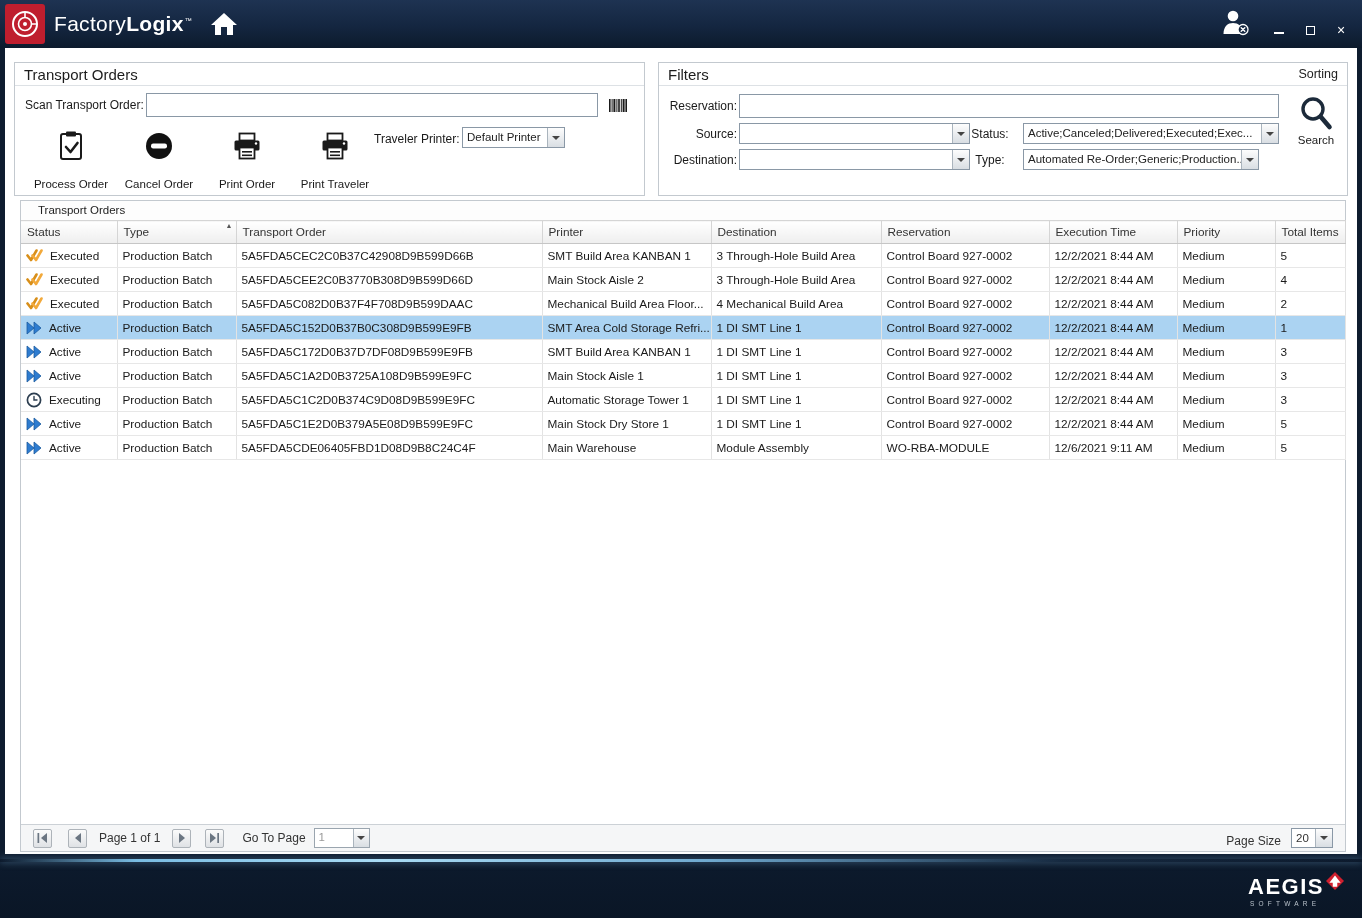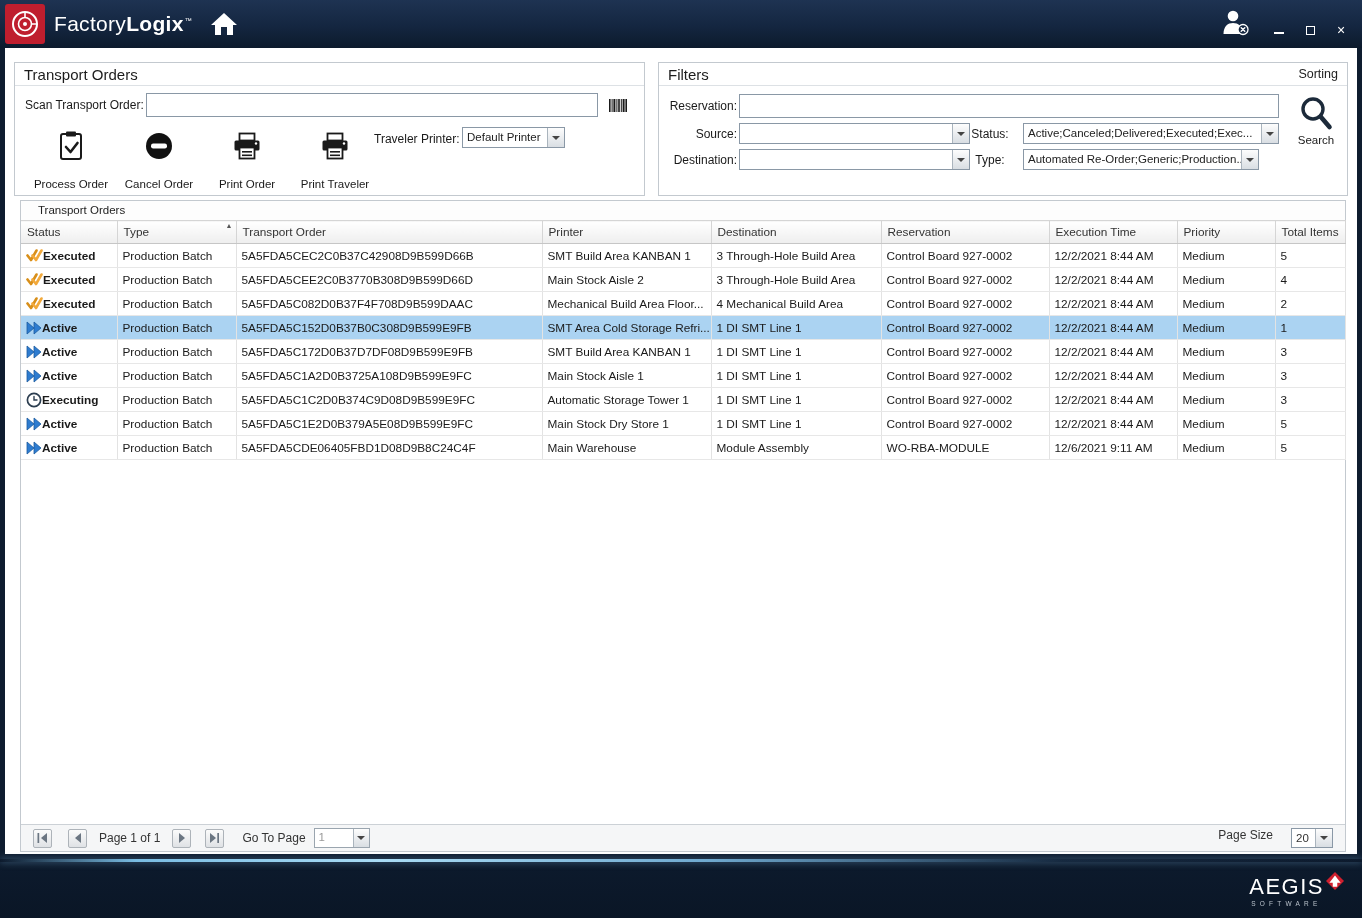--- a/index.html
+++ b/index.html
@@ -75,50 +75,50 @@
     display:flex;flex-direction:column;background:#fff}
   .grid-caption{height:19px;font-size:11.5px;color:#222;padding:3px 0 0 17px;background:#fdfdfd}
   table.grid{table-layout:fixed;width:1324px;border-collapse:collapse;font-size:11.8px}
   table.grid th{background:linear-gradient(#ffffff,#eeeeee);border-right:1px solid #d5d5d5;
     border-top:1px solid #d5d5d5;border-bottom:1px solid #c6c6c6;font-weight:400;text-align:left;
     padding:4px 6px;color:#333;height:23px;position:relative;white-space:nowrap;overflow:hidden;cursor:pointer}
   .sort-arrow{position:absolute;top:1px;right:3px;font-size:7px;color:#555}
   table.grid td{border-right:1px solid #e3e3e3;border-bottom:1px solid #e7e7e7;padding:0 5px;height:24px;
     color:#1a1a1a;white-space:nowrap;overflow:hidden}
   table.grid tr.selected td{background:#abd3f2}
-  .status-cell{display:flex;align-items:center;gap:0;font-weight:700}
+  .status-cell{display:flex;align-items:center;gap:7px;font-weight:400}
   .status-icon{display:flex;align-items:center;flex:0 0 auto}
 
   
   .pager{margin-top:auto;height:27px;border-top:1px solid #ccd1d6;background:#f5f6f7;display:flex;
     align-items:center;padding:0 12px;font-size:12px;color:#333}
   .pager-btn{width:19px;height:19px;border:1px solid #adb3b9;border-radius:2px;
     background:linear-gradient(#fbfbfb,#dfe2e5);display:flex;align-items:center;justify-content:center;
     cursor:pointer;flex:0 0 auto}
   .pg-gap-a{margin-left:16px}
   .pg-label{margin:0 12px;white-space:nowrap}
   .pg-gap-b{margin-left:14px}
   .goto-label{margin-left:18px;margin-right:8px;white-space:nowrap}
   .spin-box{display:flex;width:56px;height:20px;border:1px solid #9aa5af;background:#fff;cursor:pointer}
   .spin-box .sval{flex:1;font-size:11.5px;color:#9a9a9a;padding:2px 4px 0 4px}
   .spin-box .cbtn{width:16px;border-left:1px solid #aab4bd;background:linear-gradient(#fdfdfd,#d9dee3);
     display:flex;align-items:center;justify-content:center}
-  .page-size{margin-left:auto;display:flex;align-items:flex-start;gap:18px}
+  .page-size{margin-left:auto;display:flex;align-items:flex-end;gap:10px}
   .ps-combo{width:42px;height:20px}
   .ps-combo .cval{color:#333}
 
   
   .footer{position:absolute;left:0;bottom:0;width:1362px;height:64px;
     background:linear-gradient(180deg,#0d1b2e 0%,#0a1626 100%)}
   .glow-line{position:absolute;top:5px;left:0;width:100%;height:3px;
     background:linear-gradient(90deg,rgba(90,150,200,0) 0%,#79bce2 10%,#a9dcf5 28%,#6fa9cf 52%,rgba(90,150,200,.12) 78%,rgba(90,150,200,0) 100%);
     box-shadow:0 0 7px rgba(130,190,230,.55)}
   .aegis{position:absolute;right:18px;top:22px;display:flex;flex-direction:column;align-items:flex-start}
   .aegis-top{display:flex;align-items:center}
-  .aegis-text{color:#fff;font-size:22px;font-weight:400;letter-spacing:1.5px;line-height:22px}
+  .aegis-text{color:#fff;font-size:22px;font-weight:700;letter-spacing:1.5px;line-height:22px}
   .aegis-diamond{margin-left:2px;transform:translateY(-4px)}
   .aegis-sub{font-size:6.5px;letter-spacing:4.2px;color:#b9c2cb;margin-top:2px;padding-left:2px}
 </style>
 </head>
 <body>
 
 <div class="titlebar">
   <div class="logo-box">
     <svg width="30" height="30" viewBox="0 0 30 30">
       <circle cx="15" cy="15" r="12" fill="none" stroke="#fff" stroke-width="2"></circle>

